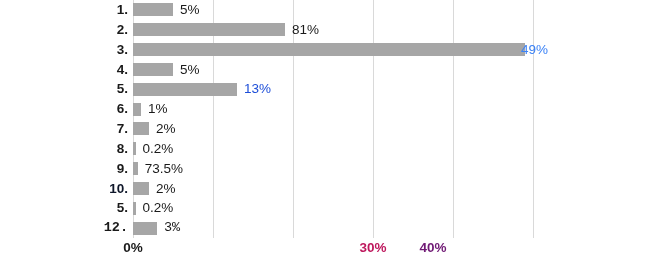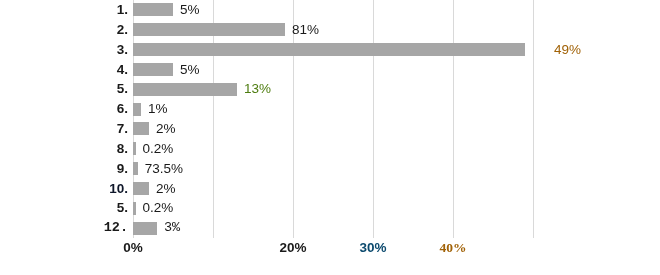--- a/index.html
+++ b/index.html
@@ -128,35 +128,35 @@
         <div class="row-label" style="height: 19.8333px; line-height: 19.8333px; color: rgb(26, 26, 26);">2.</div>
         <div class="bar-wrap" style="height: 19.8333px;">
           <div class="bar" style="width: 152px; background: rgb(166, 166, 166);"></div>
           <div class="bar-value" style="left: 159px; height: 19.8333px; line-height: 19.8333px; color: rgb(26, 26, 26);">81%</div>
         </div>
       </div>
       <div class="row" style="top: 39.6667px; height: 19.8333px;">
         <div class="row-label" style="height: 19.8333px; line-height: 19.8333px; color: rgb(26, 26, 26);">3.</div>
         <div class="bar-wrap" style="height: 19.8333px;">
           <div class="bar" style="width: 392px; background: rgb(166, 166, 166);"></div>
-          <div class="bar-value" style="left: 421px; height: 19.8333px; line-height: 19.8333px; color: #a16207;">49%</div>
+          <div class="bar-value" style="left: 388px; height: 19.8333px; line-height: 19.8333px; color: #3b82f6;">49%</div>
         </div>
       </div>
       <div class="row" style="top: 59.5px; height: 19.8333px;">
         <div class="row-label" style="height: 19.8333px; line-height: 19.8333px; color: rgb(26, 26, 26);">4.</div>
         <div class="bar-wrap" style="height: 19.8333px;">
           <div class="bar" style="width: 40px; background: rgb(166, 166, 166);"></div>
           <div class="bar-value" style="left: 47px; height: 19.8333px; line-height: 19.8333px; color: rgb(26, 26, 26);">5%</div>
         </div>
       </div>
       <div class="row" style="top: 79.3333px; height: 19.8333px;">
         <div class="row-label" style="height: 19.8333px; line-height: 19.8333px; color: rgb(26, 26, 26);">5.</div>
         <div class="bar-wrap" style="height: 19.8333px;">
           <div class="bar" style="width: 104px; background: rgb(166, 166, 166);"></div>
-          <div class="bar-value" style="left: 111px; height: 19.8333px; line-height: 19.8333px; color: #4d7c0f;">13%</div>
+          <div class="bar-value" style="left: 111px; height: 19.8333px; line-height: 19.8333px; color: #1d4ed8;">13%</div>
         </div>
       </div>
       <div class="row" style="top: 99.1667px; height: 19.8333px;">
         <div class="row-label" style="height: 19.8333px; line-height: 19.8333px; color: rgb(26, 26, 26);">6.</div>
         <div class="bar-wrap" style="height: 19.8333px;">
           <div class="bar" style="width: 8px; background: rgb(166, 166, 166);"></div>
           <div class="bar-value" style="left: 15px; height: 19.8333px; line-height: 19.8333px; color: rgb(26, 26, 26);">1%</div>
         </div>
       </div>
       <div class="row" style="top: 119px; height: 19.8333px;">
@@ -198,18 +198,17 @@
         <div class="row-label" style="height: 19.8333px; line-height: 19.8333px; color: rgb(26, 26, 26);">12.</div>
         <div class="bar-wrap" style="height: 19.8333px;">
           <div class="bar" style="width: 24px; background: rgb(166, 166, 166);"></div>
           <div class="bar-value" style="left: 31px; height: 19.8333px; line-height: 19.8333px; color: rgb(26, 26, 26);">3%</div>
         </div>
       </div>
     </div>
 
   <div id="x-axis">
       <div class="x-tick" style="left: 93px; color: rgb(26, 26, 26);">0%</div>
-      <div class="x-tick" style="left: 253px; color: rgb(26, 26, 26);">20%</div>
-      <div class="x-tick" style="left: 333px; color: #0c4a6e;">30%</div>
-      <div class="x-tick" style="left: 413px; color: #a16207; font-family: Liberation Serif, serif;">40%</div>
+      <div class="x-tick" style="left: 333px; color: #be185d;">30%</div>
+      <div class="x-tick" style="left: 393px; color: #701a75;">40%</div>
     </div>
 
 </div>
 
 </body></html>

